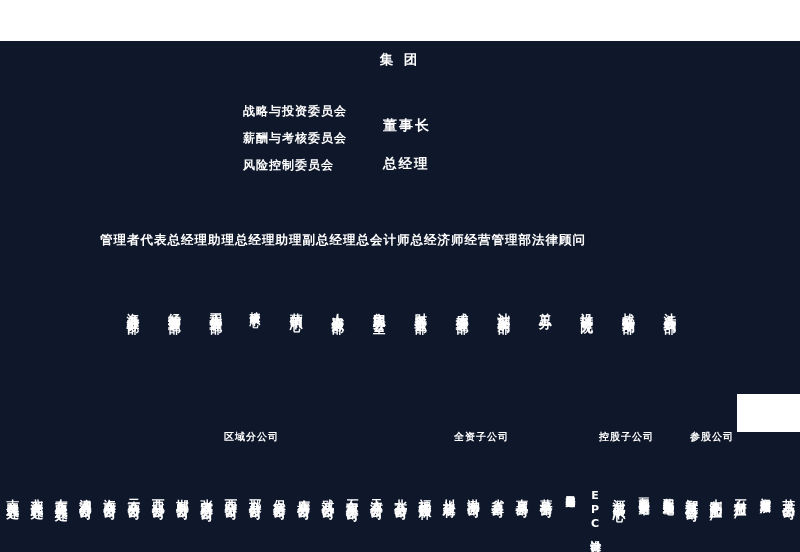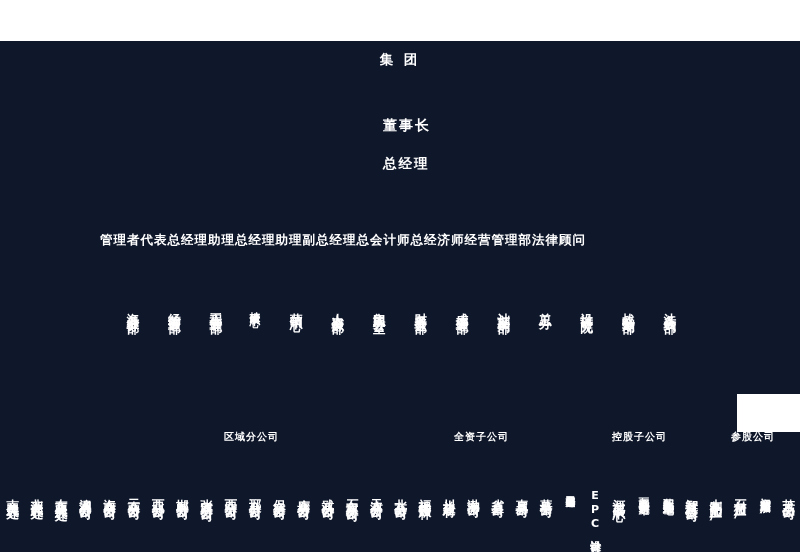--- a/index.html
+++ b/index.html
@@ -22,39 +22,44 @@
   .executives{position:absolute;left:100px;top:191px;width:596px;display:flex;
     justify-content:flex-start;font-size:12.5px;letter-spacing:1px;}
   .exec{white-space:nowrap;}
 
   .departments{position:absolute;left:124px;top:262px;width:554px;height:90px;
     display:flex;justify-content:space-between;align-items:flex-start;}
   .dept{writing-mode:vertical-rl;text-orientation:upright;font-size:12.5px;letter-spacing:2px;}
   .dept.small{font-size:10.5px;letter-spacing:1px;}
 
   .cat{position:absolute;top:389px;font-size:10px;letter-spacing:1px;white-space:nowrap;}
-  .cat-0{left:224px;} .cat-1{left:454px;} .cat-2{left:612px;} .cat-3{left:731px;}
+  .cat-0{left:224px;} .cat-1{left:454px;} .cat-2{left:599px;} .cat-3{left:690px;}
 
   .companies{position:absolute;left:0;top:448px;width:800px;height:104px;display:flex;}
   .cell{flex:1;display:flex;justify-content:center;align-items:flex-start;overflow:hidden;}
   .company{writing-mode:vertical-rl;text-orientation:upright;font-size:12.5px;letter-spacing:2px;}
   .company.small{font-size:11px;letter-spacing:1px;}
   .company.xsmall{font-size:9.5px;letter-spacing:0;}
 </style>
 </head>
 <body>
 
 <div class="canvas" style="background: #0f172a; color: rgb(255, 255, 255); margin-top: 41px;">
 
   <div class="white-patch" style="background: rgb(255, 255, 255);"></div>
 
   <div class="root-title">
     <div>集 团</div>
   </div>
 
+  <div class="committees" id="committees">
+      <div class="committee">战略与投资委员会</div>
+      <div class="committee">薪酬与考核委员会</div>
+      <div class="committee">风险控制委员会</div>
+    </div>
 
   <div class="chairman">董事长</div>
   <div class="gm">总经理</div>
 
   <div class="executives" id="executives">
       <div class="exec">管理者代表</div>
       <div class="exec">总经理助理</div>
       <div class="exec">总经理助理</div>
       <div class="exec">副总经理</div>
       <div class="exec">总会计师</div>

